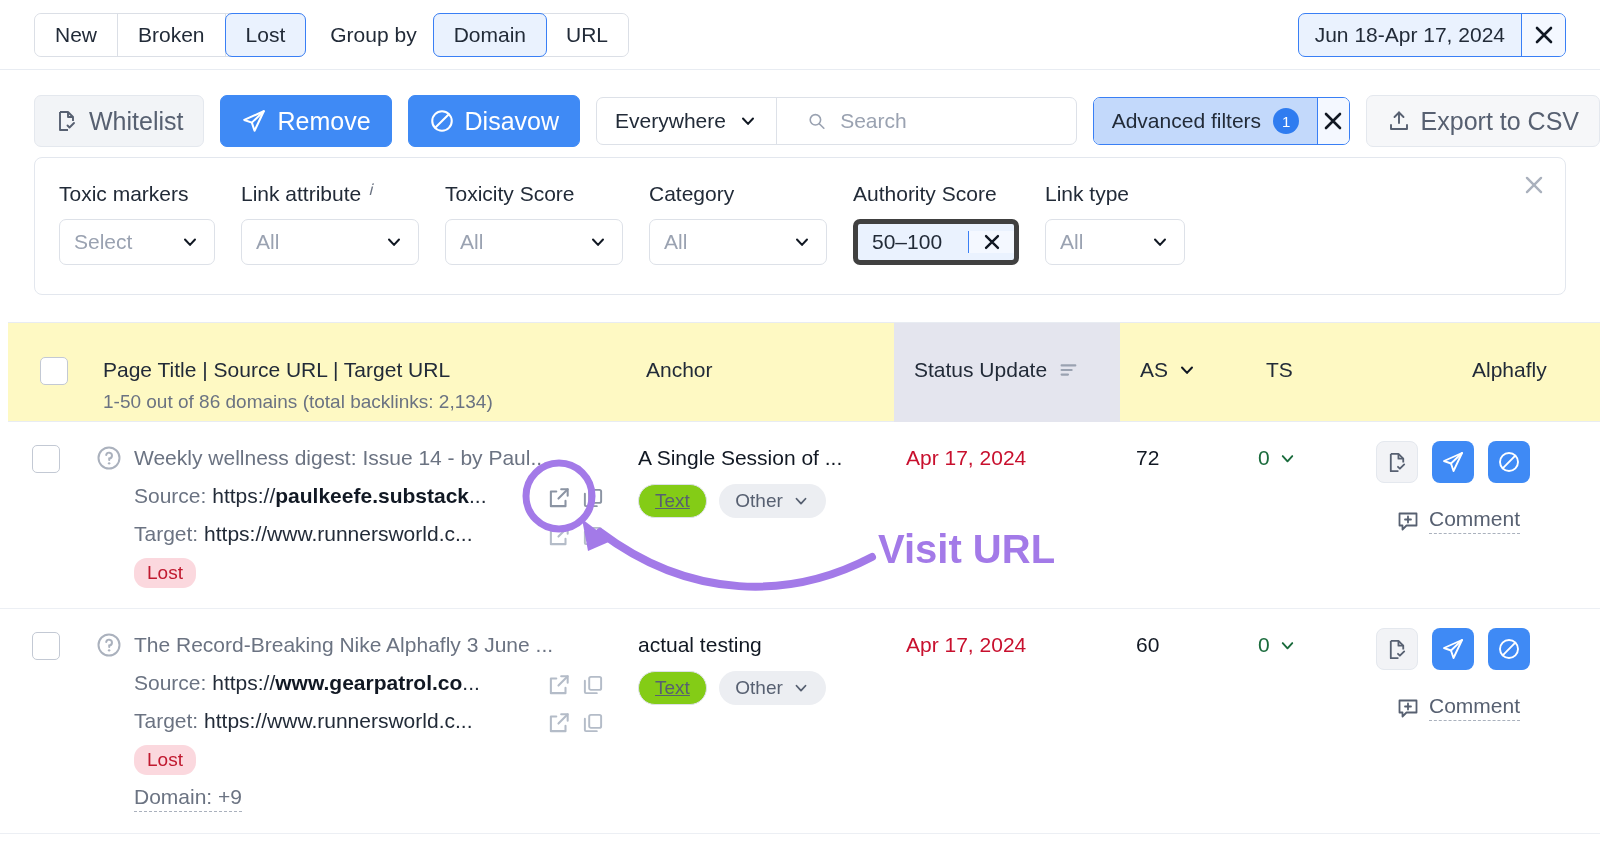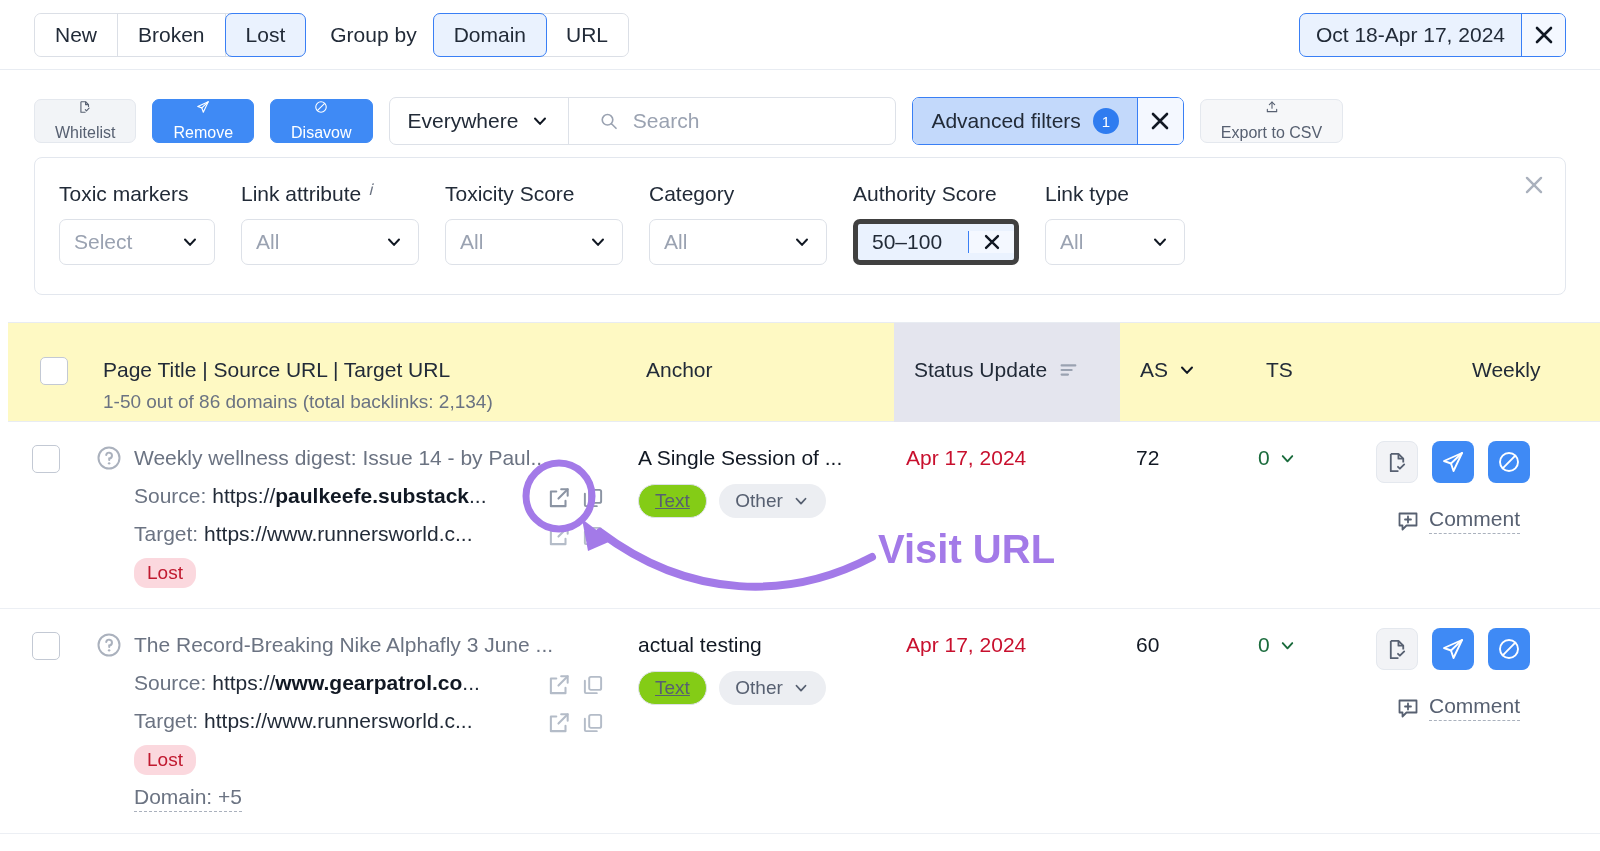--- a/index.html
+++ b/index.html
@@ -56,22 +56,22 @@
     cursor: pointer;
   }
 
   
   .actionbar {
     position: absolute; left: 0; top: 86px; width: 1600px; height: 70px;
     display: flex; align-items: center; padding-left: 34px;
   }
   .btn {
     display: inline-flex; align-items: center; gap: 10px;
-    height: 44px; padding: 0 20px; border-radius: 7px; font-size: 16px;
-    cursor: pointer; white-space: nowrap; flex-direction: column;
+    height: 52px; padding: 0 20px; border-radius: 7px; font-size: 25px;
+    cursor: pointer; white-space: nowrap;
   }
   .btn-light { background: #f2f4f7; color: #576071; border: 1px solid #e4e8ee; }
   .btn-blue { background: #3f8af5; color: #fff; border: 1px solid #3f8af5; }
   .btn-ghost { background: #f6f7f9; color: #576071; border: 1px solid #e4e8ee; }
 
   .search-wrap {
     display: flex; align-items: stretch; height: 48px; margin-left: 16px;
     border: 1px solid #dde1e8; border-radius: 7px; overflow: hidden; background: #fff; gap: 12px;
   }
   .search-scope {
@@ -220,21 +220,21 @@
       <div class="seg">Broken</div>
       <div class="seg active">Lost</div>
     </div>
     <div class="groupby-label">Group by</div>
     <div class="seg-group" style="margin-left:0">
       <div class="seg active">Domain</div>
       <div class="seg">URL</div>
     </div>
 
     <div class="daterange">
-      <div class="dr-text">Oct 18-Apr 17, 2024</div>
+      <div class="dr-text">Jun 18-Apr 17, 2024</div>
       <div class="dr-x">
         <svg width="24" height="24" viewBox="0 0 24 24">
           <path d="M5 5 L19 19 M19 5 L5 19" stroke="#111823" stroke-width="2.6" stroke-linecap="round" fill="none"></path>
         </svg>
       </div>
     </div>
   </div>
 
   <div class="actionbar">
     <div class="btn btn-light">
@@ -395,21 +395,21 @@
           <path d="M5 7 H20 M5 12 H16 M5 17 H12" stroke="#9aa2b1" stroke-width="2.3" stroke-linecap="round"></path>
         </svg>
       </div>
       <div class="th" style="left:1132px; top:35px; display:flex; align-items:center; gap:9px;">
         <span>AS</span>
         <svg width="20" height="20" viewBox="0 0 24 24">
           <path d="M6 9 L12 15.5 L18 9" stroke="#111823" stroke-width="2.4" fill="none" stroke-linecap="round" stroke-linejoin="round"></path>
         </svg>
       </div>
       <div class="th" style="left:1258px; top:35px;">TS</div>
-      <div class="th" style="left:1464px; top:35px;">Weekly</div>
+      <div class="th" style="left:1464px; top:35px;">Alphafly</div>
     </div>
   </div>
 
   <div class="row" style="top:422px; height:187px;">
     <div class="cell" style="left:32px; top:23px;">
       <span class="cb"></span>
     </div>
     <div class="cell" style="left:95px; top:22px;">
       <svg width="28" height="28" viewBox="0 0 24 24">
         <circle cx="12" cy="12" r="9" fill="none" stroke="#aab1bd" stroke-width="1.7"></circle>
@@ -564,21 +564,21 @@
         <rect x="8.5" y="4.5" width="11" height="12" rx="1.6" fill="none" stroke="#b4bcc8" stroke-width="1.8"></rect>
         <path d="M15.5 19.5 H5.5 a1 1 0 0 1 -1 -1 V8" stroke="#b4bcc8" stroke-width="1.8" fill="none" stroke-linecap="round"></path>
       </svg>
     </span>
 
     <div class="cell" style="left:134px; top:136px;">
       <span class="badge-lost">Lost</span>
     </div>
 
     <div class="cell" style="left:134px; top:176px;">
-      <span class="domain-more">Domain: +5</span>
+      <span class="domain-more">Domain: +9</span>
     </div>
 
     <div class="cell anchor-txt" style="left:638px; top:24px;">actual testing</div>
     <div class="cell" style="left:638px; top:62px;">
       <span class="pill pill-outline">Text</span>
       <span class="pill pill-grey" style="margin-left:8px;">
         <span>Other</span>
         <svg width="18" height="18" viewBox="0 0 24 24">
           <path d="M6 9 L12 15.5 L18 9" stroke="#576071" stroke-width="2.4" fill="none" stroke-linecap="round" stroke-linejoin="round"></path>
         </svg>

